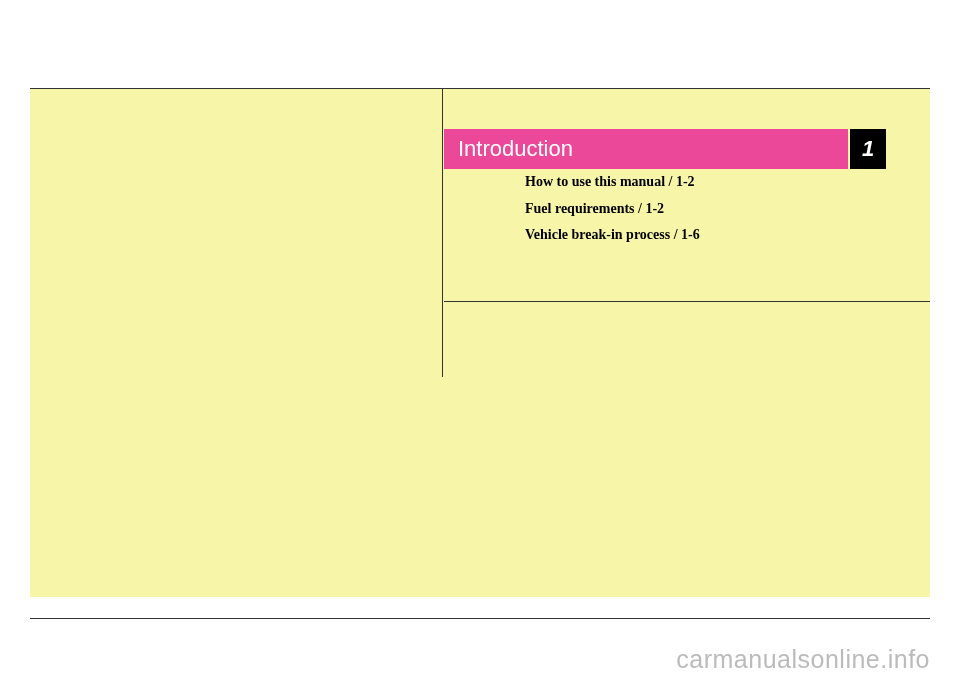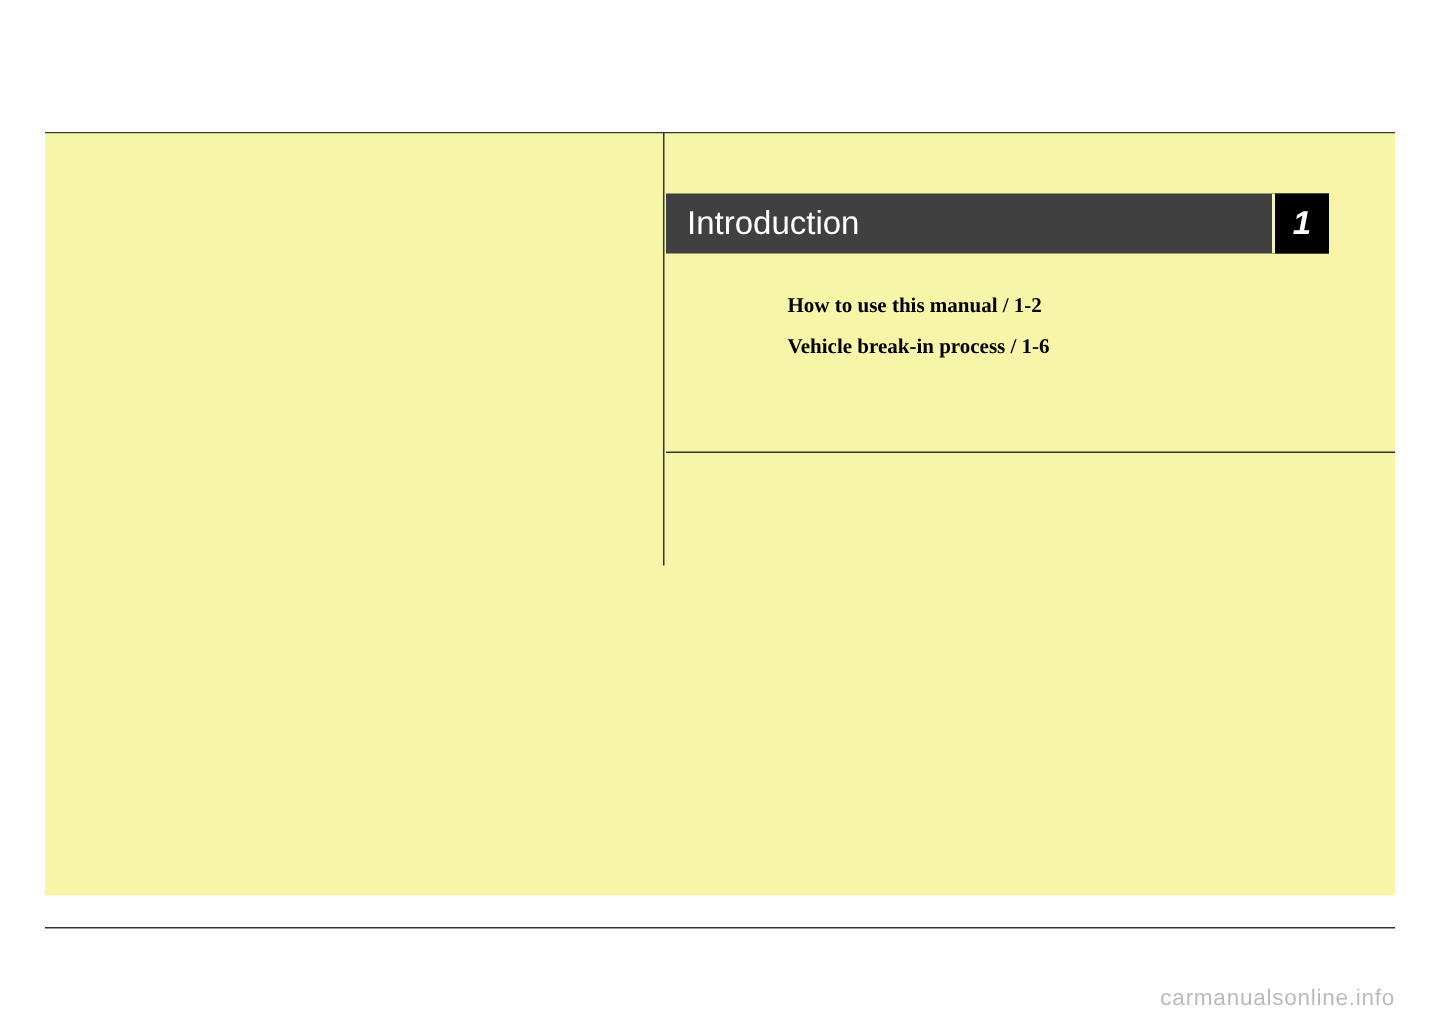--- a/index.html
+++ b/index.html
@@ -45,21 +45,21 @@
       width: 1px;
       height: 289px;
       background: #333;
     }
     .header-bar {
       position: absolute;
       top: 129px;
       left: 444px;
       width: 442px;
       height: 40px;
-      background: #404040;
+      background: #ec4899;
       display: flex;
       align-items: center;
       justify-content: space-between;
       text-align: right;
     }
     .chapter-title {
       color: #ffffff;
       font-family: Arial, Helvetica, sans-serif;
       font-size: 22px;
       font-weight: 400;
@@ -74,21 +74,21 @@
       font-size: 22px;
       font-weight: bold;
       display: flex;
       align-items: center;
       justify-content: center;
       border-left: 2px solid #f7f6a8;
       font-style: italic;
     }
     .contents-box {
       position: absolute;
-      top: 195px;
+      top: 172px;
       left: 525px;
       width: 395px;
     }
     .toc-item {
       font-family: Georgia, 'Times New Roman', serif;
       font-size: 14px;
       font-weight: bold;
       color: #000000;
       margin-bottom: 7px;
       line-height: 1.4;
@@ -100,40 +100,41 @@
       width: 486px;
       height: 1px;
       background: #333;
     }
     .watermark {
       position: absolute;
       bottom: 15px;
       right: 30px;
       color: #bbbbbb;
       font-family: Arial, sans-serif;
-      font-size: 15px;
+      font-size: 25px;
       letter-spacing: 0.5px;
     }
   </style>
 </head>
 <body>
 
 <div class="top-rule"></div>
 
 <div class="yellow-panel"></div>
 
 <div class="divider-vertical"></div>
 
 <div class="header-bar">
   <span class="chapter-title">Introduction</span>
   <span class="chapter-number-box">1</span>
 </div>
 
 <div class="contents-box">
   <div class="toc-item">How to use this manual / 1-2</div>
+  <div class="toc-item">Fuel requirements / 1-2</div>
   <div class="toc-item">Vehicle break-in process / 1-6</div>
 </div>
 
 <div class="contents-bottom-rule"></div>
 
 <div class="bottom-rule"></div>
 
 <div class="watermark">carmanualsonline.info</div>
 
 </body></html>

